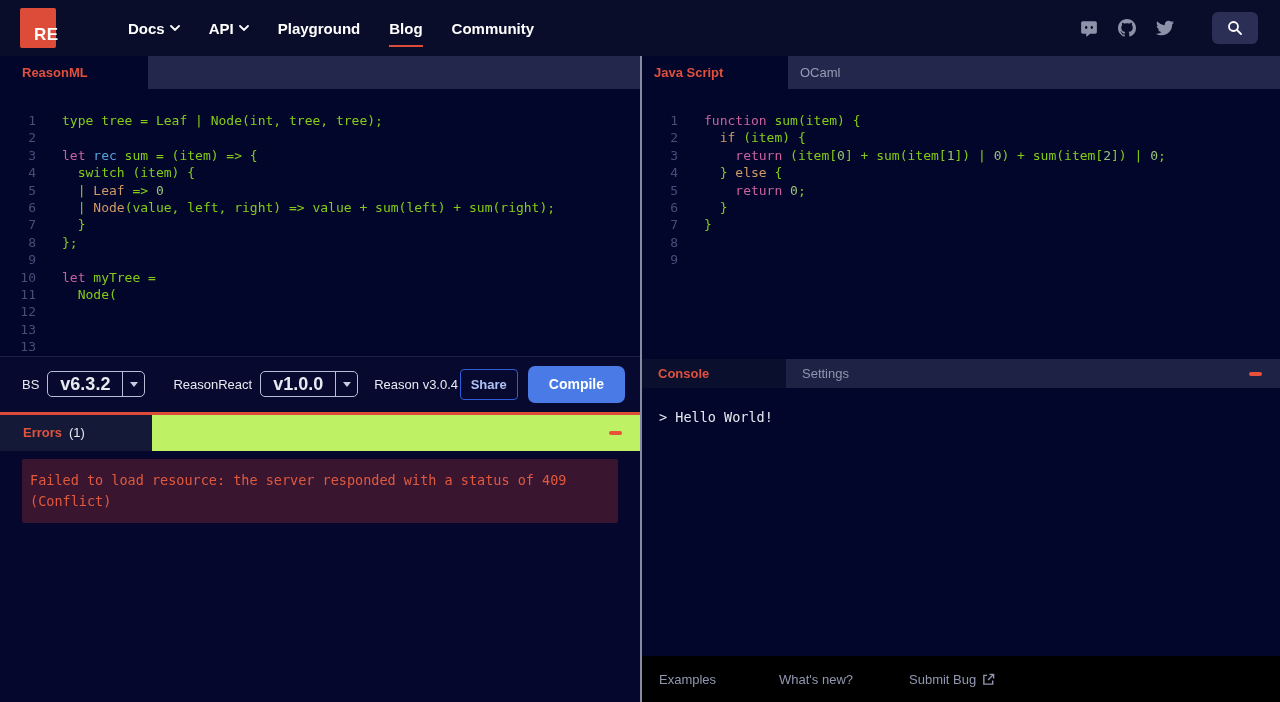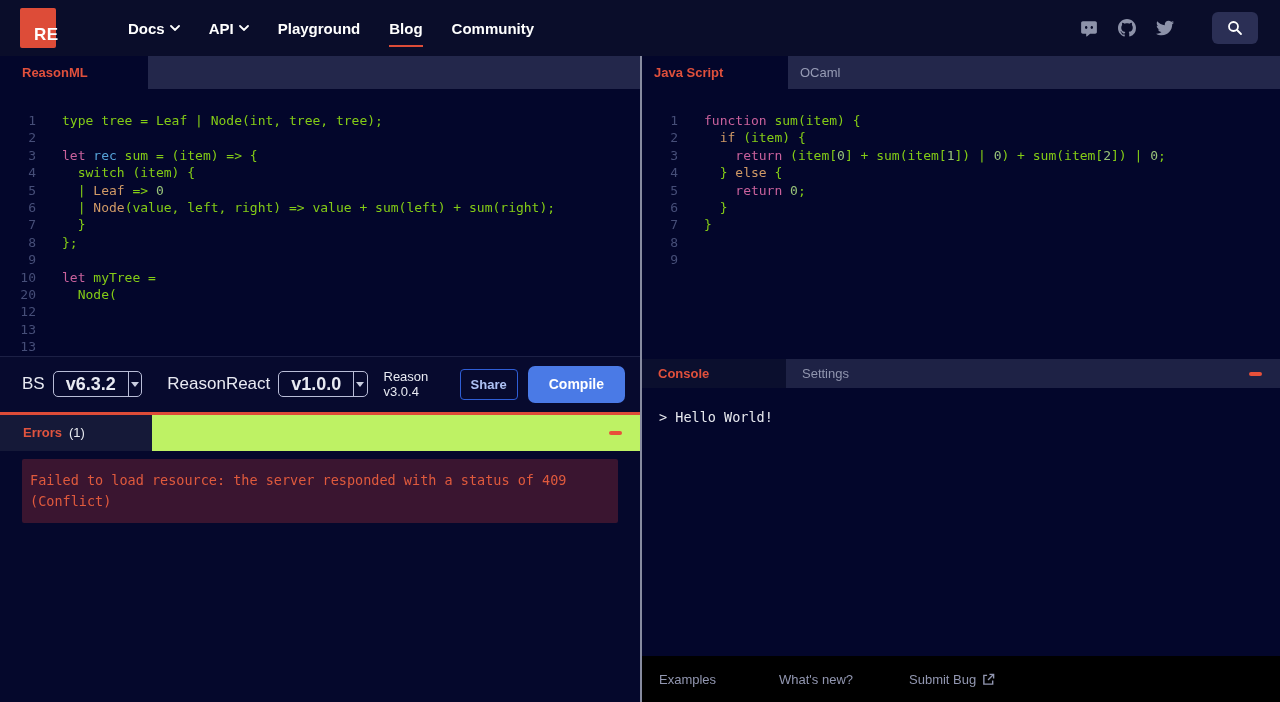--- a/index.html
+++ b/index.html
@@ -43,21 +43,21 @@
   .lc { padding-left:26px; color:#d8dce8; }
   .tok-kw { color:#c9619c; }
   .tok-kw2 { color:#56a2d8; }
   .tok-orange { color:#d19a66; }
   .tok-num { color:#98c379; }
   .tok-plain { color:#84cc16; }
 
   
   .toolbar { height:56px; background:#070a2e; border-top:1px solid #1c2045; flex-shrink:0;
              display:flex; align-items:center; padding:0 15px 0 22px; }
-  .tb-label { color:#e8eaf2; font-size:17px; }
+  .tb-label { color:#e8eaf2; font-size:13px; }
   .dropdown { display:flex; align-items:stretch; border:1.5px solid #b9bdd8; border-radius:5px; height:26px;
               margin-left:8px; overflow:hidden; }
   .dd-value { color:#e8eaf2; font-size:18px; display:flex; align-items:center; padding:0 12px;font-weight:bold; }
   .dd-caret { width:22px; border-left:1.5px solid #b9bdd8; display:flex; align-items:center; justify-content:center; }
   .dd-caret i { width:0; height:0; border-left:4px solid transparent; border-right:4px solid transparent;
                 border-top:5px solid #c9cde0; }
   .tb-gap { width:28px; }
   .tb-version { color:#e8eaf2; font-size:13px; margin-left:16px; }
   .tb-spacer { flex:1; }
   .btn-share { background:transparent; border:1.5px solid #2f5ed6; border-radius:4px; color:#aec2f5;
@@ -154,21 +154,21 @@
           <div class="cm-line"><span class="ln">1</span><span class="lc"><span class="tok-plain">type tree = Leaf | Node(int, tree, tree);</span></span></div>
           <div class="cm-line"><span class="ln">2</span><span class="lc"></span></div>
           <div class="cm-line"><span class="ln">3</span><span class="lc"><span class="tok-kw">let</span><span class="tok-plain"> </span><span class="tok-kw2">rec</span><span class="tok-plain"> sum = (item) =&gt; {</span></span></div>
           <div class="cm-line"><span class="ln">4</span><span class="lc"><span class="tok-plain">  switch (item) {</span></span></div>
           <div class="cm-line"><span class="ln">5</span><span class="lc"><span class="tok-plain">  | </span><span class="tok-orange">Leaf</span><span class="tok-plain"> =&gt; </span><span class="tok-num">0</span></span></div>
           <div class="cm-line"><span class="ln">6</span><span class="lc"><span class="tok-plain">  | </span><span class="tok-orange">Node</span><span class="tok-plain">(value, left, right) =&gt; value + sum(left) + sum(right);</span></span></div>
           <div class="cm-line"><span class="ln">7</span><span class="lc"><span class="tok-plain">  }</span></span></div>
           <div class="cm-line"><span class="ln">8</span><span class="lc"><span class="tok-plain">};</span></span></div>
           <div class="cm-line"><span class="ln">9</span><span class="lc"></span></div>
           <div class="cm-line"><span class="ln">10</span><span class="lc"><span class="tok-kw">let</span><span class="tok-plain"> myTree =</span></span></div>
-          <div class="cm-line"><span class="ln">20</span><span class="lc"><span class="tok-plain">  Node(</span></span></div>
+          <div class="cm-line"><span class="ln">11</span><span class="lc"><span class="tok-plain">  Node(</span></span></div>
           <div class="cm-line"><span class="ln">12</span><span class="lc"></span></div>
           <div class="cm-line"><span class="ln">13</span><span class="lc"></span></div>
           <div class="cm-line"><span class="ln">13</span><span class="lc"></span></div>
         </div>
 
       <div class="toolbar">
         <span class="tb-label">BS</span>
         <div class="dropdown">
           <span class="dd-value">v6.3.2</span>
           <span class="dd-caret">

